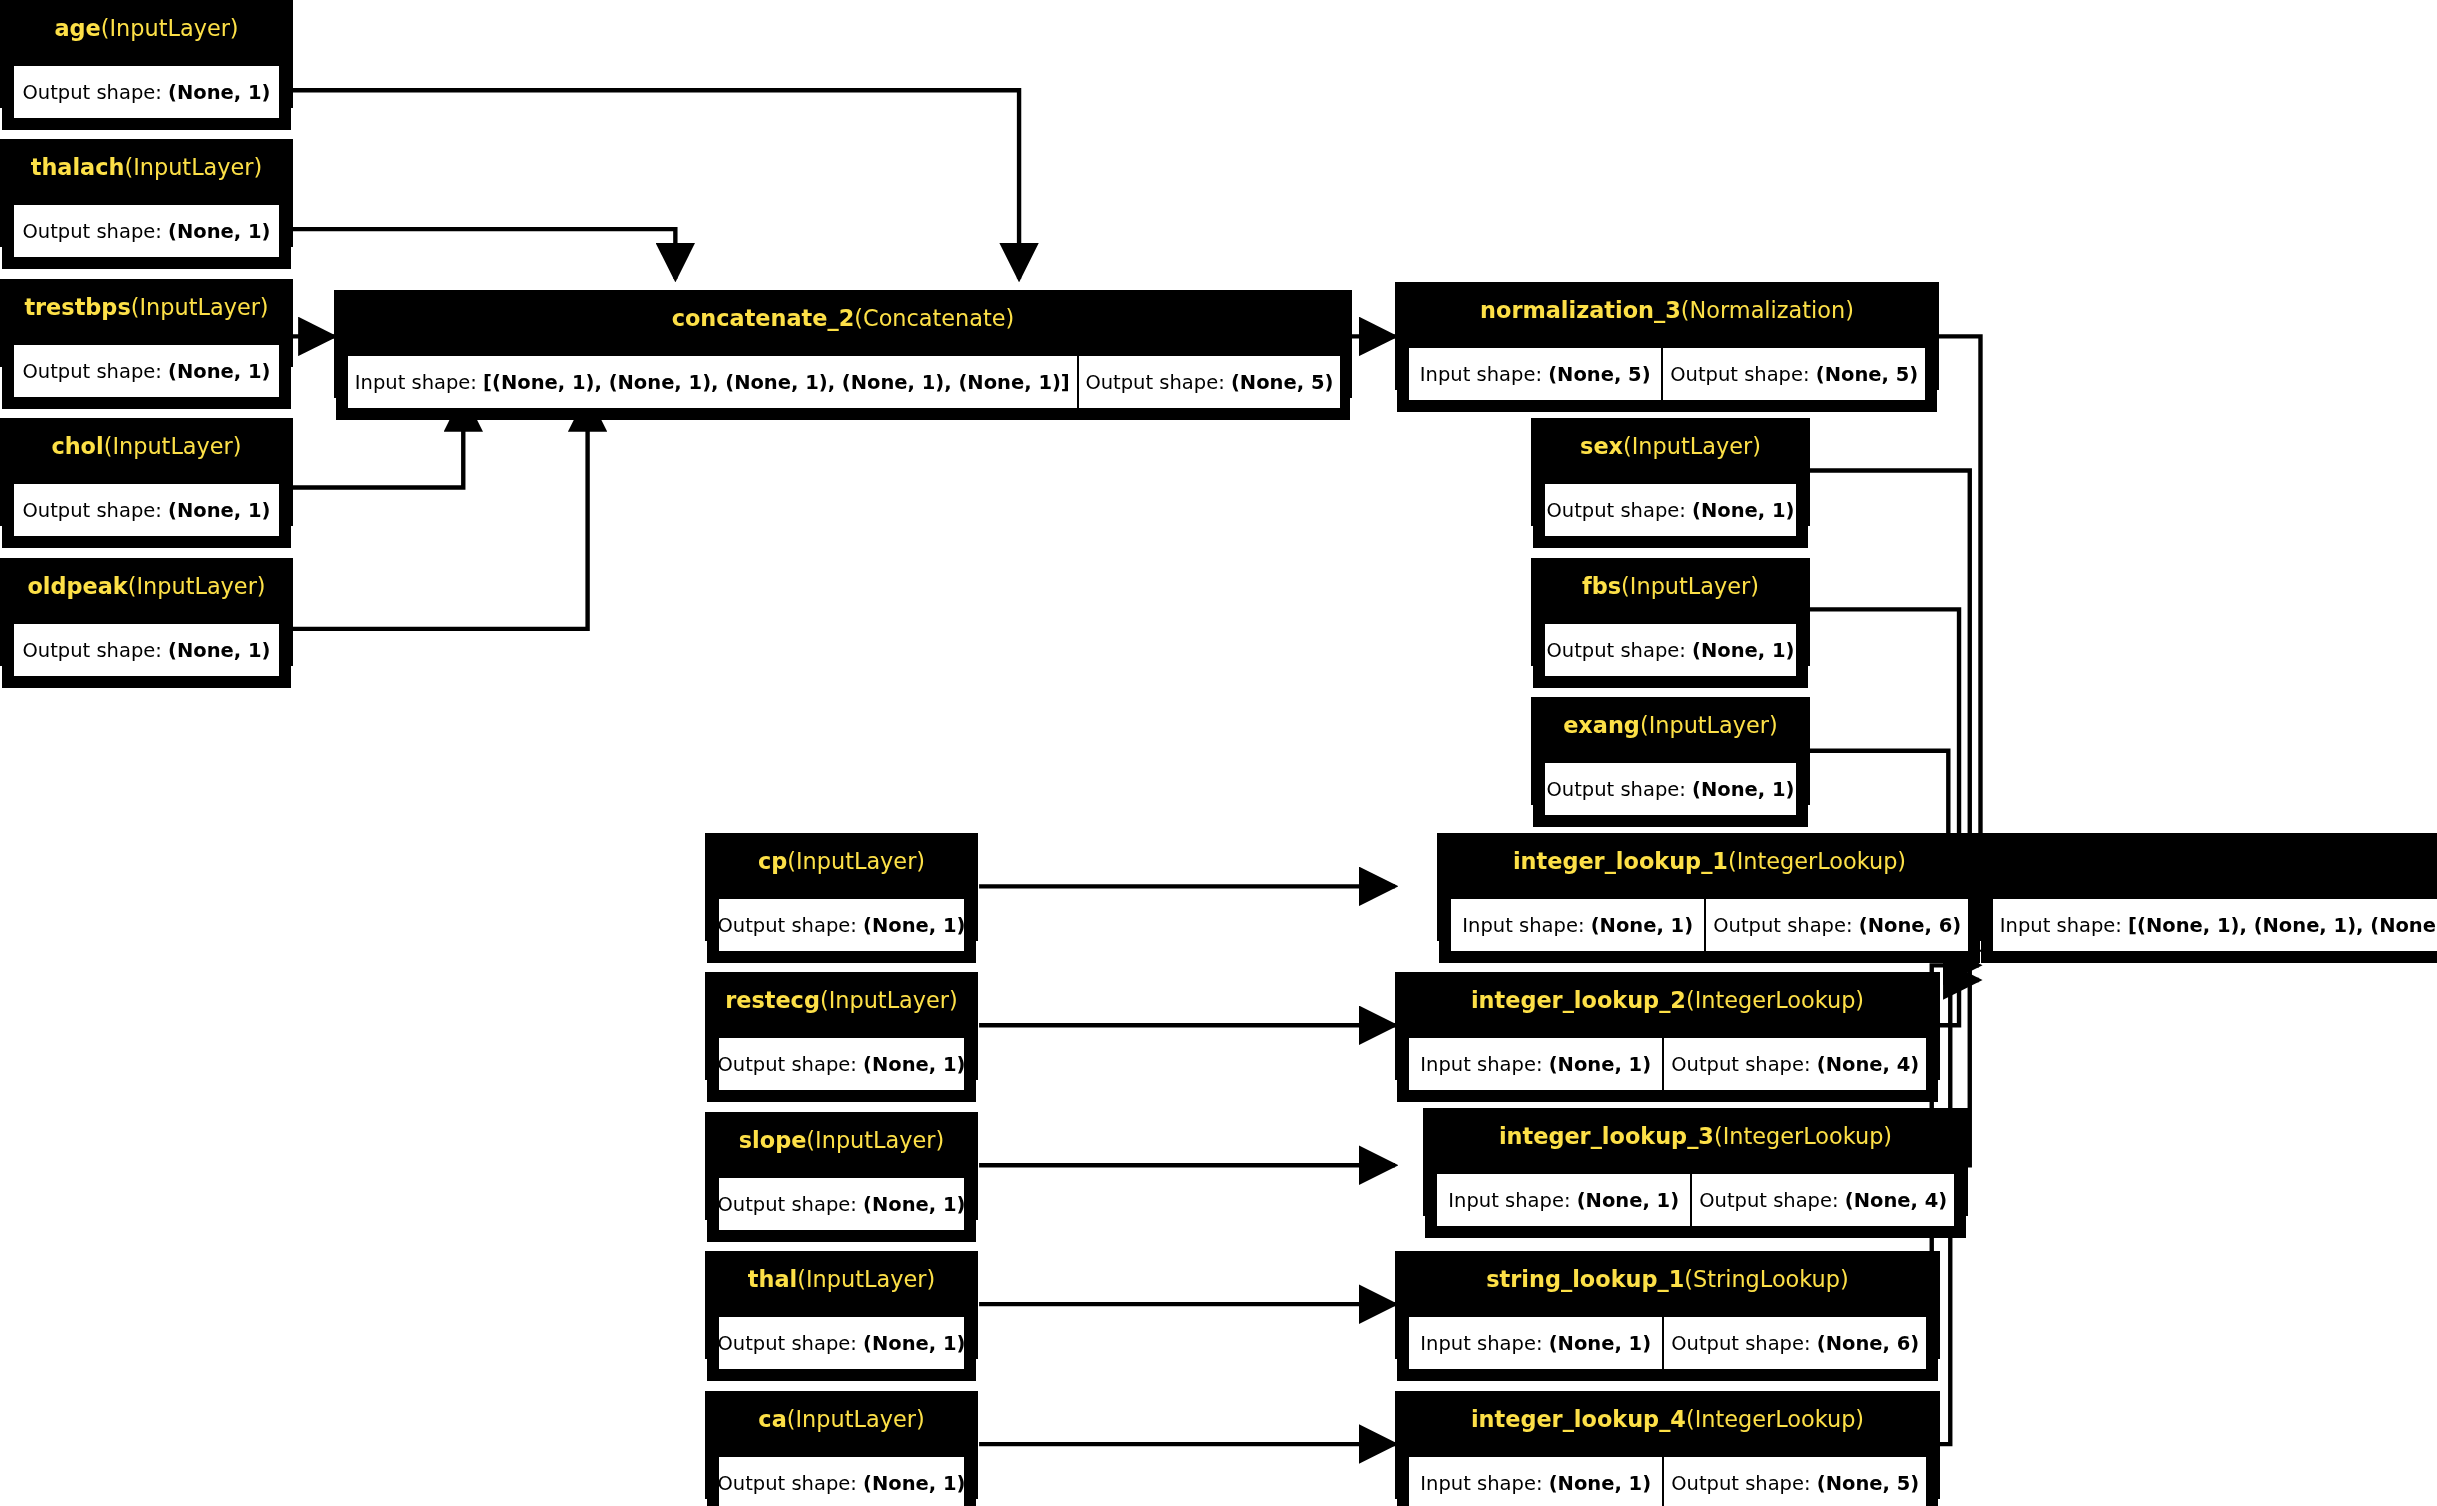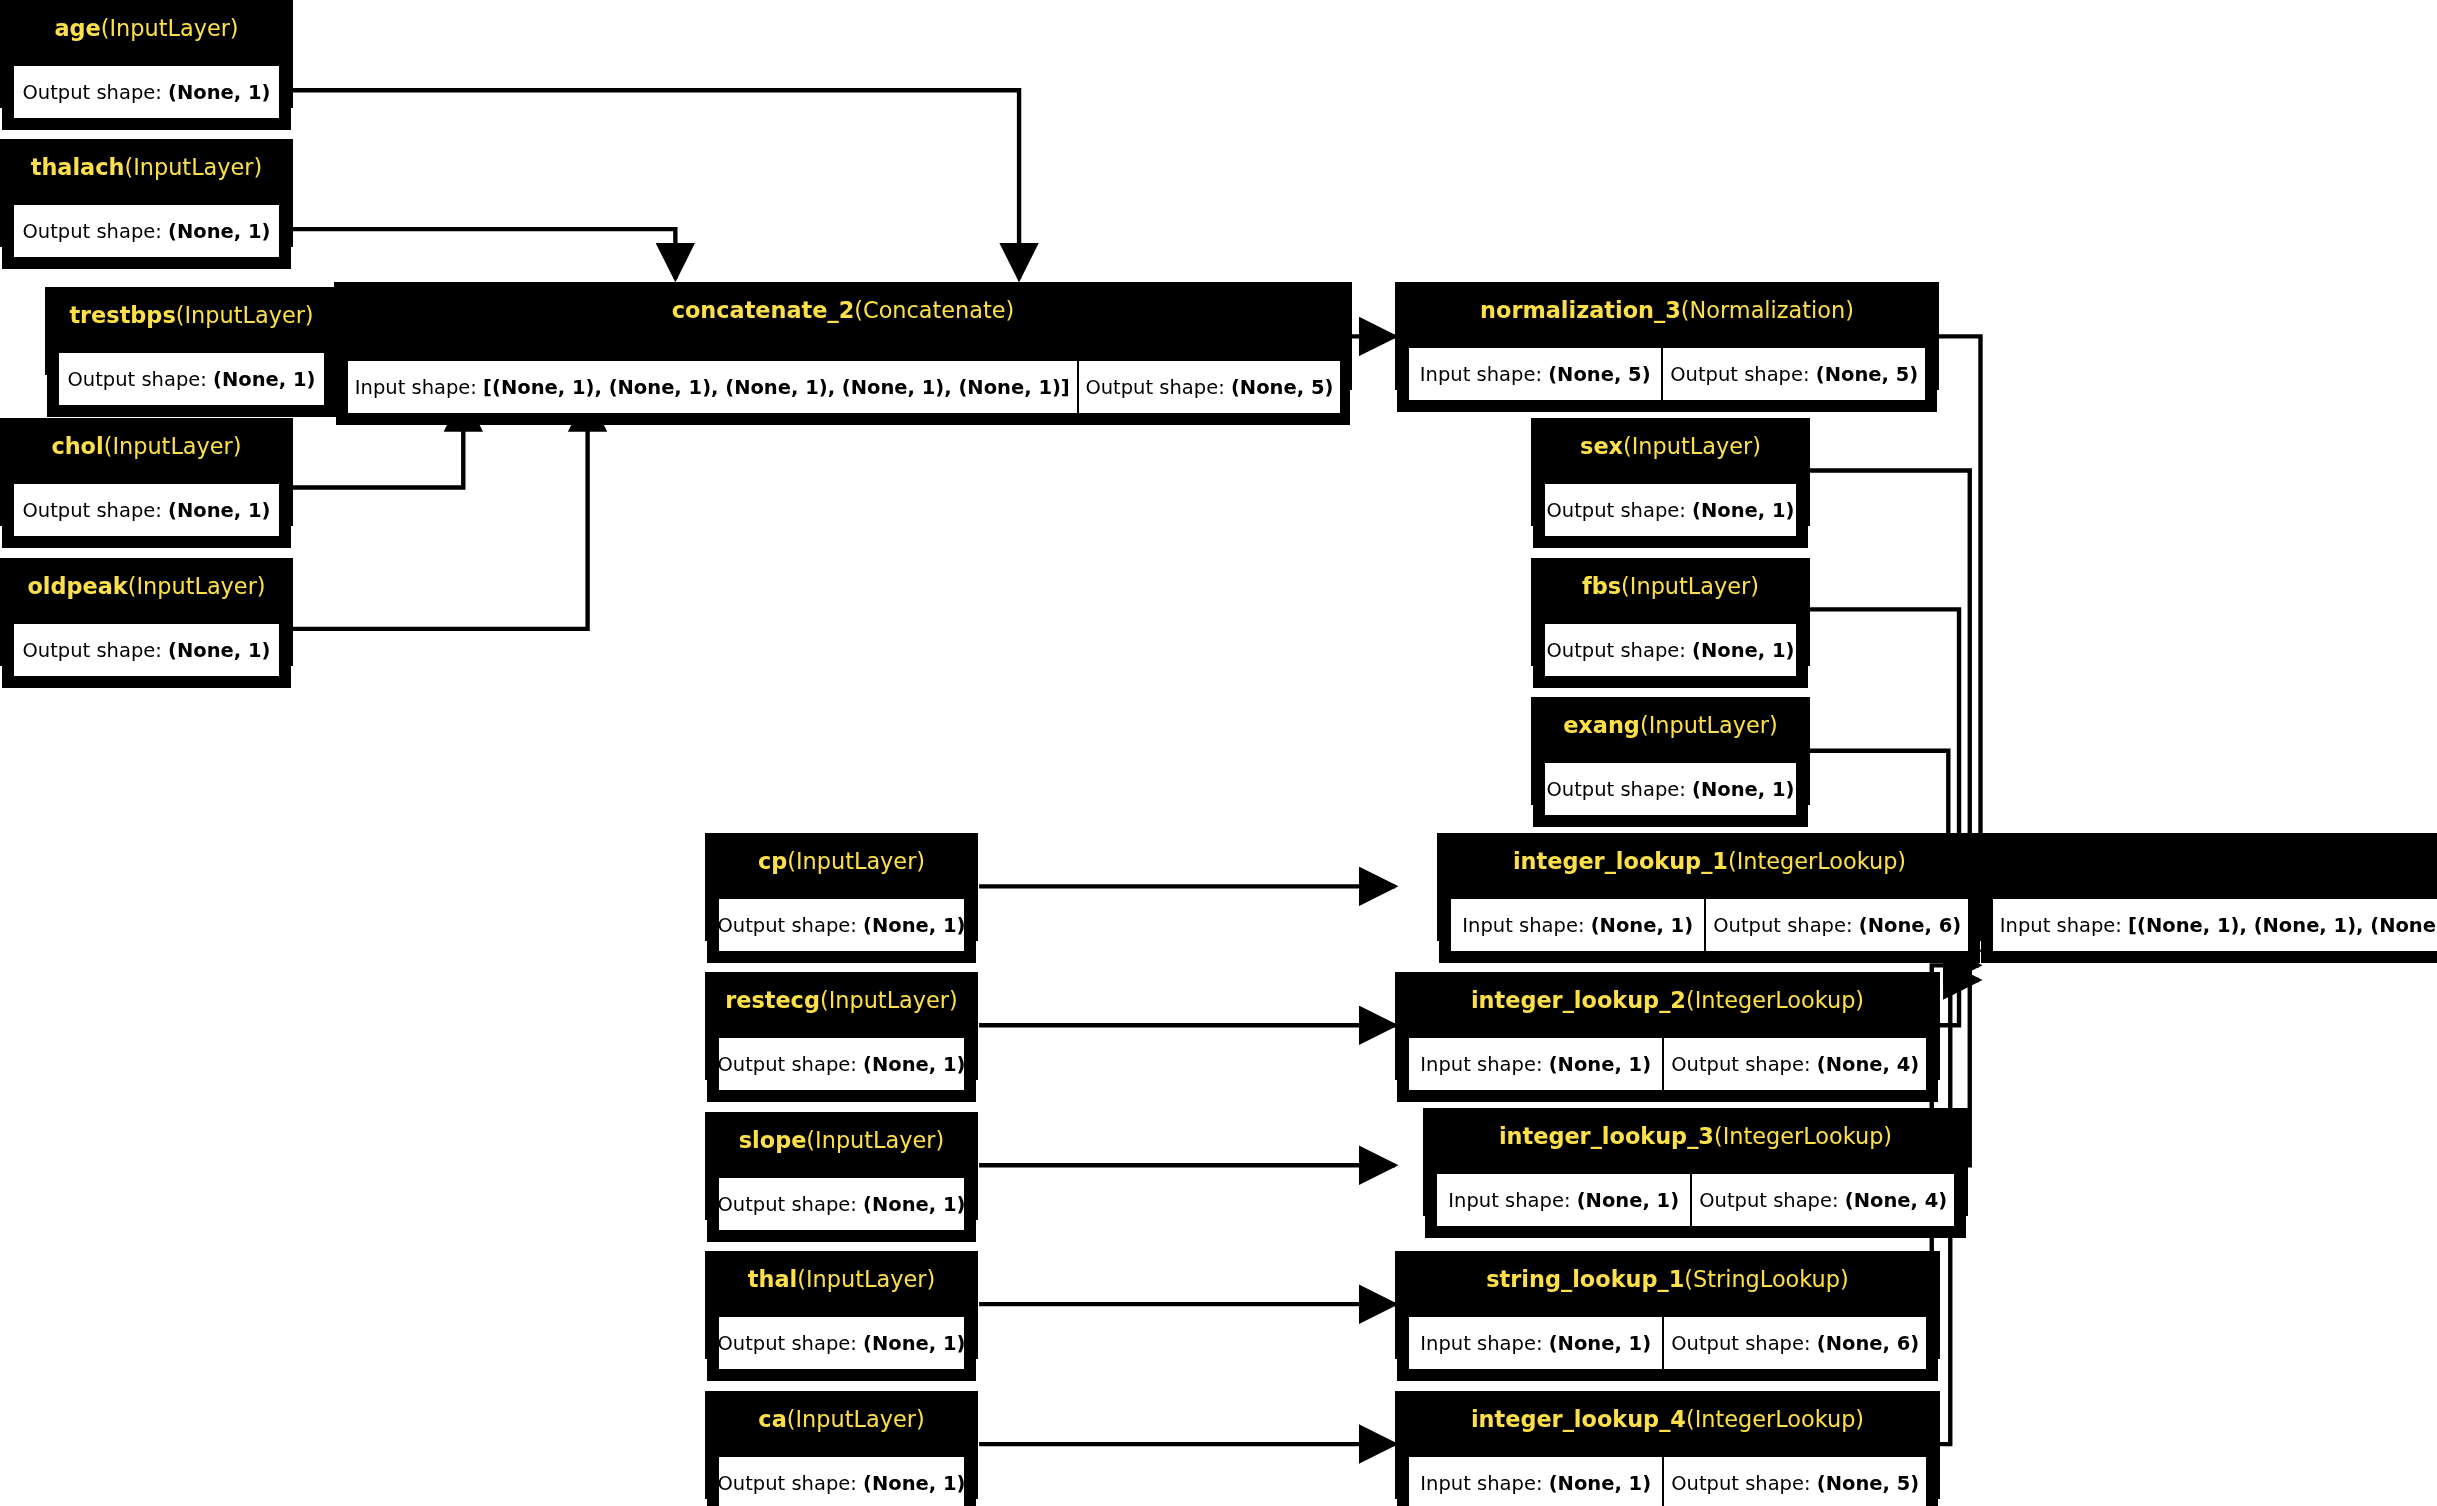--- a/index.html
+++ b/index.html
@@ -92,21 +92,21 @@
   <div class="node n-small" style="left:0px;top:139px;width:293px;height:108px;">
     <div class="node-title">
       <span class="nm">thalach</span>
         <span class="ty">(InputLayer)</span>
     </div>
     <div class="ports">
       <div class="port"><span class="lbl">Output shape:</span>&nbsp;<b>(None, 1)</b></div>
     </div>
   </div>
 
-  <div class="node n-small" style="left:0px;top:287px;width:293px;height:88px;margin-left:45px;">
+  <div class="node n-small" style="left:0px;top:279px;width:293px;height:88px;">
     <div class="node-title">
       <span class="nm">trestbps</span>
         <span class="ty">(InputLayer)</span>
     </div>
     <div class="ports">
       <div class="port"><span class="lbl">Output shape:</span>&nbsp;<b>(None, 1)</b></div>
     </div>
   </div>
 
   <div class="node n-small" style="left:0px;top:418px;width:293px;height:108px;">
@@ -122,21 +122,21 @@
   <div class="node n-small" style="left:0px;top:558px;width:293px;height:108px;">
     <div class="node-title">
       <span class="nm">oldpeak</span>
         <span class="ty">(InputLayer)</span>
     </div>
     <div class="ports">
       <div class="port"><span class="lbl">Output shape:</span>&nbsp;<b>(None, 1)</b></div>
     </div>
   </div>
 
-  <div class="node n-wide" style="left:334px;top:282px;width:1018px;height:108px;gap:13px;">
+  <div class="node n-wide" style="left:334px;top:290px;width:1018px;height:108px;">
     <div class="node-title">
       <span class="nm">concatenate_2</span>
         <span class="ty">(Concatenate)</span>
     </div>
     <div class="ports">
       <div class="port" style="flex:0 0 716px;"><span class="lbl">Input shape:</span>&nbsp;<b>[(None, 1), (None, 1), (None, 1), (None, 1), (None, 1)]</b></div>
       <div class="port" style="flex:1 1 auto;"><span class="lbl">Output shape:</span>&nbsp;<b>(None, 5)</b></div>
     </div>
   </div>
 

